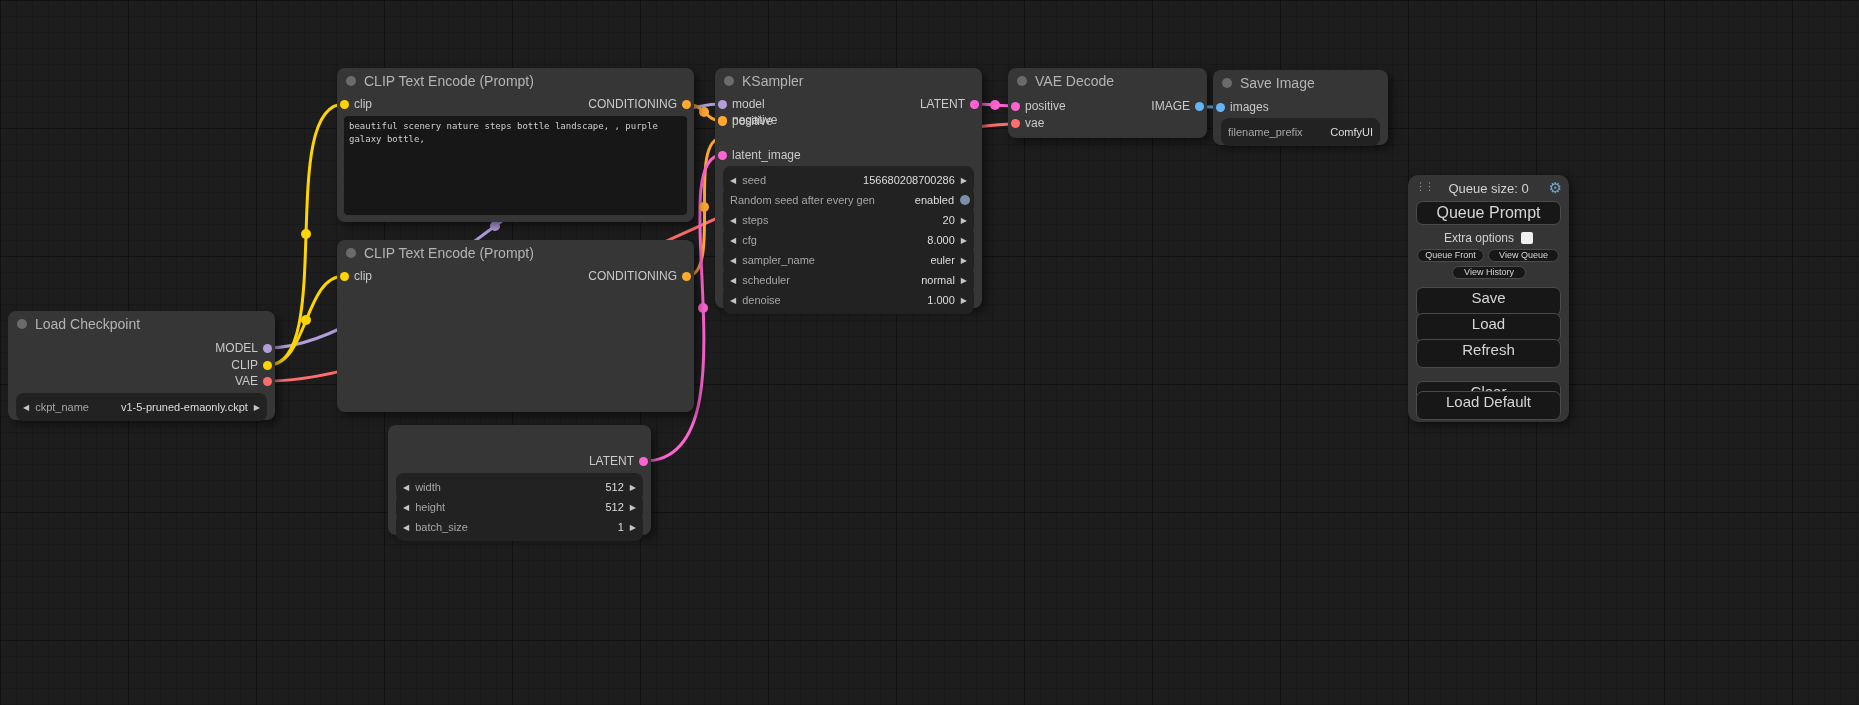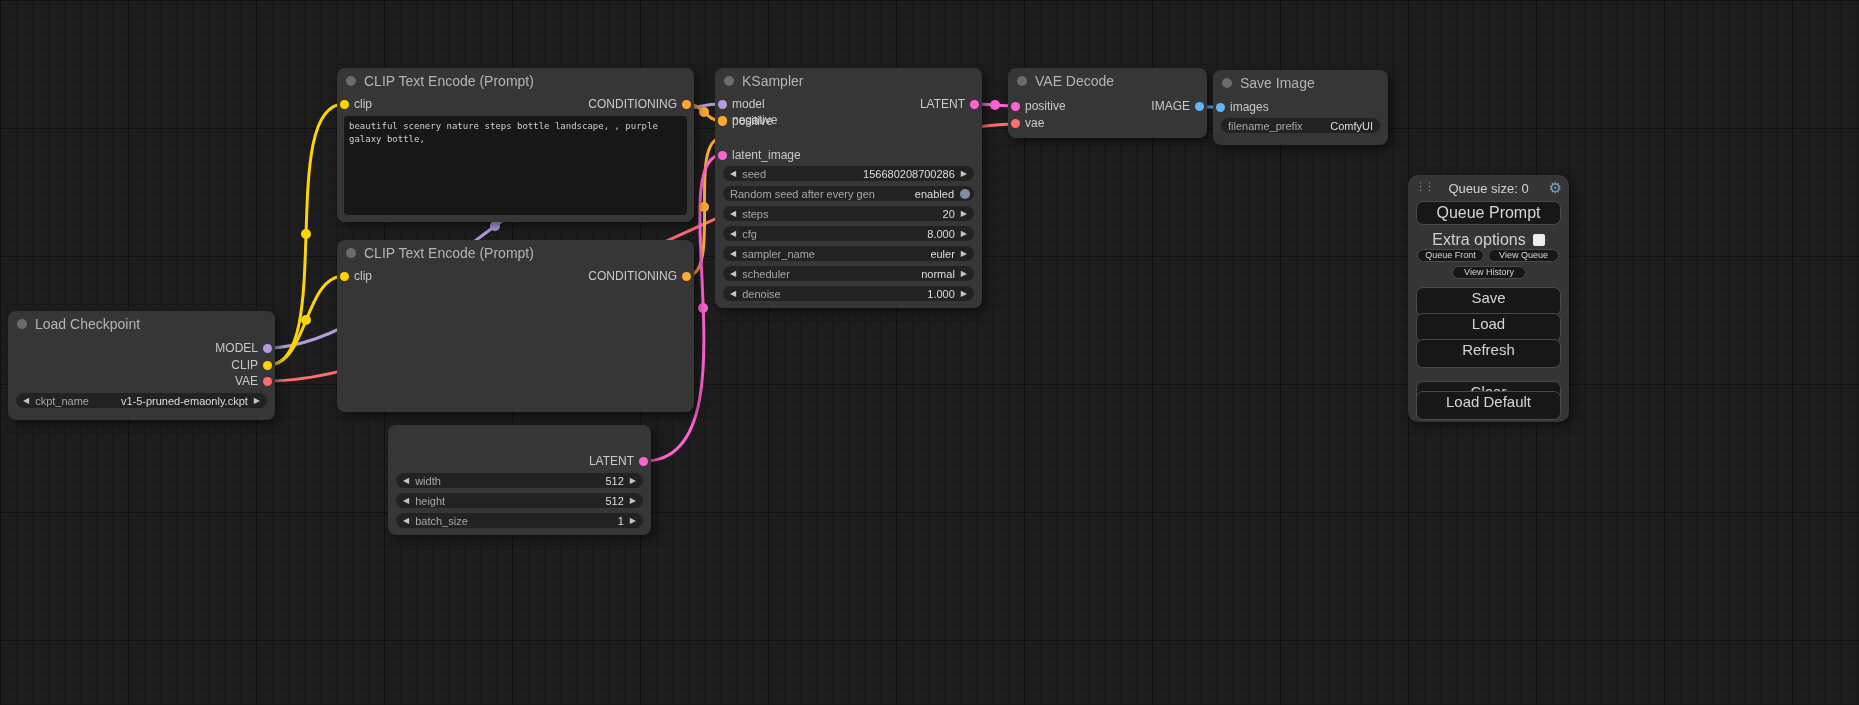--- a/index.html
+++ b/index.html
@@ -14,37 +14,37 @@
     background-size:128px 128px,128px 128px,16px 16px,16px 16px}
   .wires{position:absolute;left:0;top:0;z-index:1}
   .wires path{fill:none;stroke-width:3;stroke-linecap:round}
   .node{position:absolute;background:#363636;border-radius:8px;box-shadow:4px 4px 10px rgba(0,0,0,.5);z-index:2;color:#c8c8c8}
   .ntitle{position:relative;height:26px;line-height:26px;padding-left:27px;font-size:14px;color:#b4b4b4;white-space:nowrap;overflow:hidden}
   .ndot{position:absolute;left:9px;top:8px;width:10px;height:10px;border-radius:50%;background:#6b6b6b}
   .slot{position:absolute;display:flex;align-items:center;gap:5px;height:16px;font-size:12px;color:#c9c9c9;white-space:nowrap}
   .slot.in{left:3px}
   .slot.out{right:3px}
   .sdot{width:9px;height:9px;border-radius:50%;flex:none}
-  .widget{position:absolute;left:8px;right:8px;height:15px;background:#222;border-radius:8px;display:flex;align-items:center;gap:6px;padding:0 7px;font-size:11px;white-space:nowrap;overflow:hidden}
+  .widget{position:absolute;left:8px;right:8px;height:28px;background:#222;border-radius:8px;display:flex;align-items:center;gap:6px;padding:0 7px;font-size:11px;white-space:nowrap;overflow:hidden}
   .warr{font-size:8px;color:#c5c5c5}
   .wlabel{color:#a6a6a6}
   .wvalue{margin-left:auto;color:#dedede}
   .wtoggle{flex:none;width:10px;height:10px;border-radius:50%;background:#7c90a5;margin-right:-3px}
   .tarea{position:absolute;left:7px;right:7px;top:48px;bottom:7px;background:#171717;border-radius:4px;padding:4px 5px;
     font-family:"DejaVu Sans Mono",monospace;font-size:9px;line-height:13px;color:#cfcfcf;white-space:pre-wrap;word-wrap:break-word;overflow:hidden}
   .menu{position:absolute;background:#353535;border-radius:10px;box-shadow:3px 3px 10px rgba(0,0,0,.55);z-index:3}
   .mhead{position:absolute;left:0;right:0;top:4px;height:18px}
   .drag{position:absolute;left:7px;top:1px;color:#8f8f8f;font-size:11px;letter-spacing:-2px;cursor:grab}
   .qsize{position:absolute;left:0;right:0;top:2px;text-align:center;font-size:13px;color:#d2d2d2}
   .gear{position:absolute;right:7px;top:0;font-size:15px;color:#6fa8c9;cursor:pointer}
   .mbtn{position:absolute;background:#171717;border:1px solid #4a4a4a;border-radius:7px;color:#d6d6d6;text-align:center;cursor:pointer}
   .mbtn.big{left:8px;right:8px;height:29px;font-size:15px;line-height:20px}
   .mbtn.qp{height:24px;font-size:16px;line-height:22px}
   .mbtn.small{height:13px;font-size:9px;line-height:11px;border-radius:8px}
-  .extra{position:absolute;left:0;right:0;top:56px;display:flex;justify-content:center;align-items:center;gap:7px;font-size:16px;color:#d0d0d0}
+  .extra{position:absolute;left:0;right:0;top:56px;display:flex;justify-content:center;align-items:center;gap:7px;font-size:12px;color:#d0d0d0}
   .chk{width:12px;height:12px;background:#efefef;border-radius:2px;cursor:pointer}
 </style>
 </head>
 <body>
 
 <div id="canvas">
 
   <svg class="wires" width="1859" height="705">
     <path d="M268,348 C397,348 593,104 722,104" stroke="#B39DDB"></path>
     <path d="M268,365 C336,365 276,104 344,104" stroke="#FFD500"></path>

